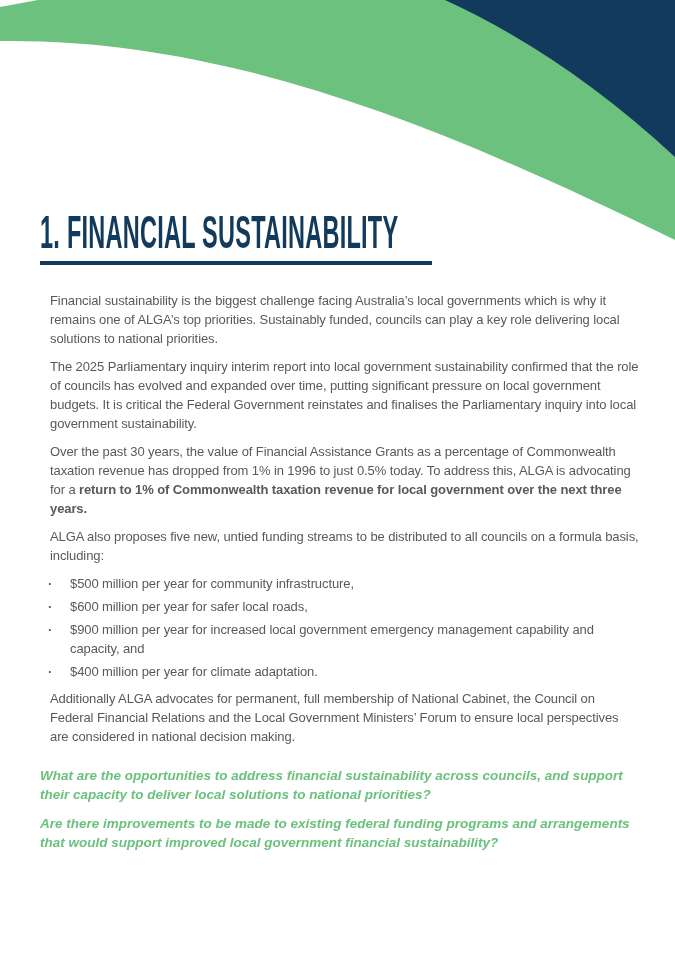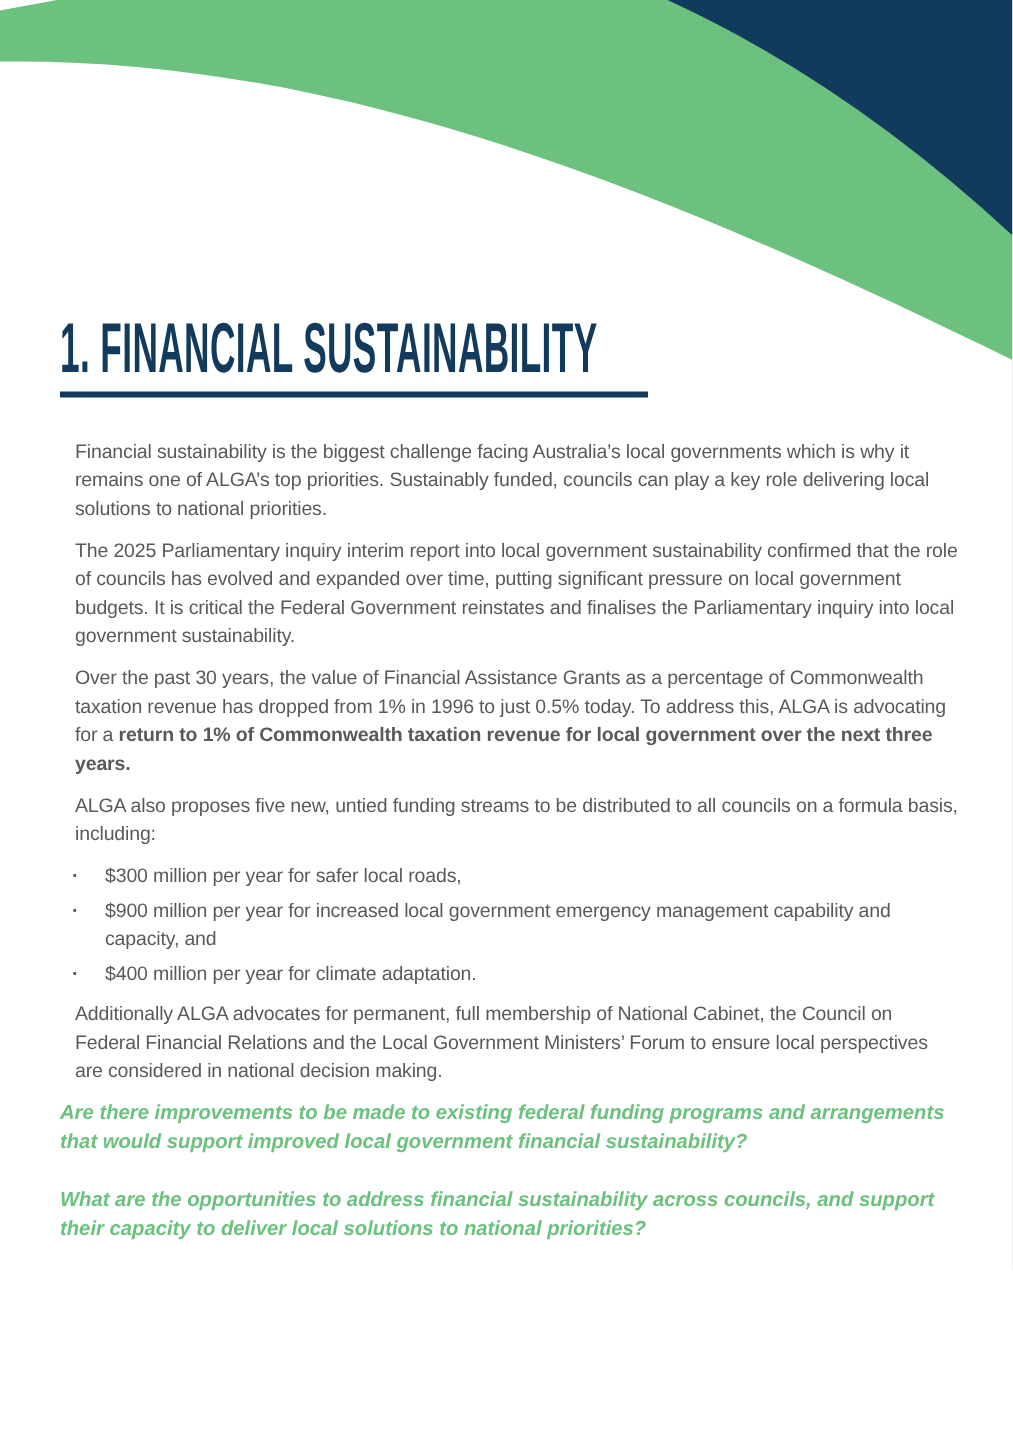--- a/index.html
+++ b/index.html
@@ -89,24 +89,25 @@
     <p class="body">The 2025 Parliamentary inquiry interim report into local government sustainability confirmed that the role of councils has evolved and expanded over time, putting significant pressure on local government budgets. It is critical the Federal Government reinstates and finalises the Parliamentary inquiry into local government sustainability.</p>
 
 
     <p class="body">
       <span>Over the past 30 years, the value of Financial Assistance Grants as a percentage of Commonwealth taxation revenue has dropped from 1% in 1996 to just 0.5% today. To address this, ALGA is advocating for a </span><b>return to 1% of Commonwealth taxation revenue for local government over the next three years.</b>
     </p>
 
     <p class="body">ALGA also proposes five new, untied funding streams to be distributed to all councils on a formula basis, including:</p>
 
     <ul class="streams">
-      <li>$300 million per year for safer local roads,</li>
+      <li>$500 million per year for community infrastructure,</li>
+      <li>$600 million per year for safer local roads,</li>
       <li>$900 million per year for increased local government emergency management capability and capacity, and</li>
       <li>$400 million per year for climate adaptation.</li>
     </ul>
 
     <p class="body">Additionally ALGA advocates for permanent, full membership of National Cabinet, the Council on Federal Financial Relations and the Local Government Ministers’ Forum to ensure local perspectives are considered in national decision making.</p>
 
+    <p class="question first">What are the opportunities to address financial sustainability across councils, and support their capacity to deliver local solutions to national priorities?</p>
     <p class="question">Are there improvements to be made to existing federal funding programs and arrangements that would support improved local government financial sustainability?</p>
-    <p class="question first">What are the opportunities to address financial sustainability across councils, and support their capacity to deliver local solutions to national priorities?</p>
 
   </div>
 </div>
 
 </body></html>

